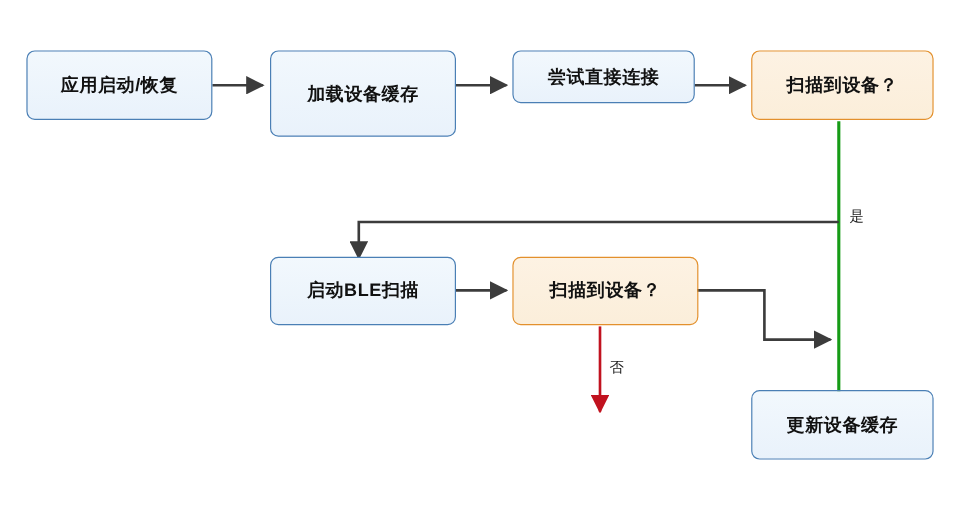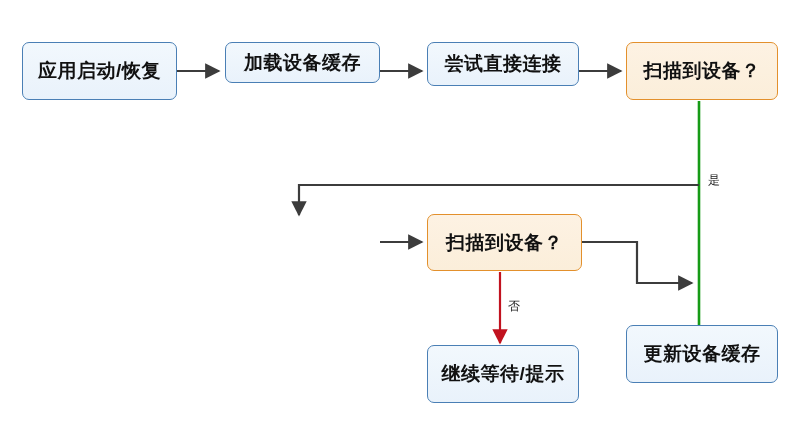--- a/index.html
+++ b/index.html
@@ -17,21 +17,21 @@
   }
   .node {
     position: absolute;
     box-sizing: border-box;
     border-radius: 7px;
     display: flex;
     align-items: center;
     justify-content: center;
     text-align: center;
     font-weight: bold;
-    font-size: 19px;
+    font-size: 15px;
     letter-spacing: 0.5px;
     color: #111111;
     z-index: 3;
   }
   .node.process {
     background: linear-gradient(180deg, #f2f8fd 0%, #e9f2fb 100%);
     border: 1.6px solid #4a7fb5;
   }
   .node.decision {
     background: linear-gradient(180deg, #fdf2e3 0%, #fbeeda 100%);
@@ -105,40 +105,40 @@
 
     <path d="M 579 242 L 637 242 L 637 283 L 692 283" stroke="#3c3c3c" stroke-width="2.2" fill="none" marker-end="url(#arrow-dark)"></path>
 
     <path d="M 500 272 L 500 343" stroke="#c1121f" stroke-width="2.2" fill="none" marker-end="url(#arrow-red)"></path>
   </svg>
 
   <div class="node process" style="left:22px; top:42px; width:155px; height:58px;">
     <span class="label">应用启动/恢复</span>
   </div>
 
-  <div class="node process" style="left:225px; top:42px; width:155px; height:41px;">
+  <div class="node process" style="left:225px; top:42px; width:155px; height:72px;">
     <span class="label">加载设备缓存</span>
   </div>
 
   <div class="node process" style="left:427px; top:42px; width:152px; height:44px;">
     <span class="label">尝试直接连接</span>
   </div>
 
   <div class="node decision" style="left:626px; top:42px; width:152px; height:58px;">
     <span class="label">扫描到设备？</span>
   </div>
 
+  <div class="node process" style="left:225px; top:214px; width:155px; height:57px;">
+    <span class="label">启动BLE扫描</span>
+  </div>
 
   <div class="node decision" style="left:427px; top:214px; width:155px; height:57px;">
     <span class="label">扫描到设备？</span>
   </div>
 
-  <div class="node process" style="left:427px; top:345px; width:152px; height:58px;">
-    <span class="label">继续等待/提示</span>
-  </div>
 
   <div class="node process" style="left:626px; top:325px; width:152px; height:58px;">
     <span class="label">更新设备缓存</span>
   </div>
 
   <div class="edge-label" style="left:708px; top:172px;">是</div>
 
   <div class="edge-label" style="left:508px; top:298px;">否</div>
 
 

